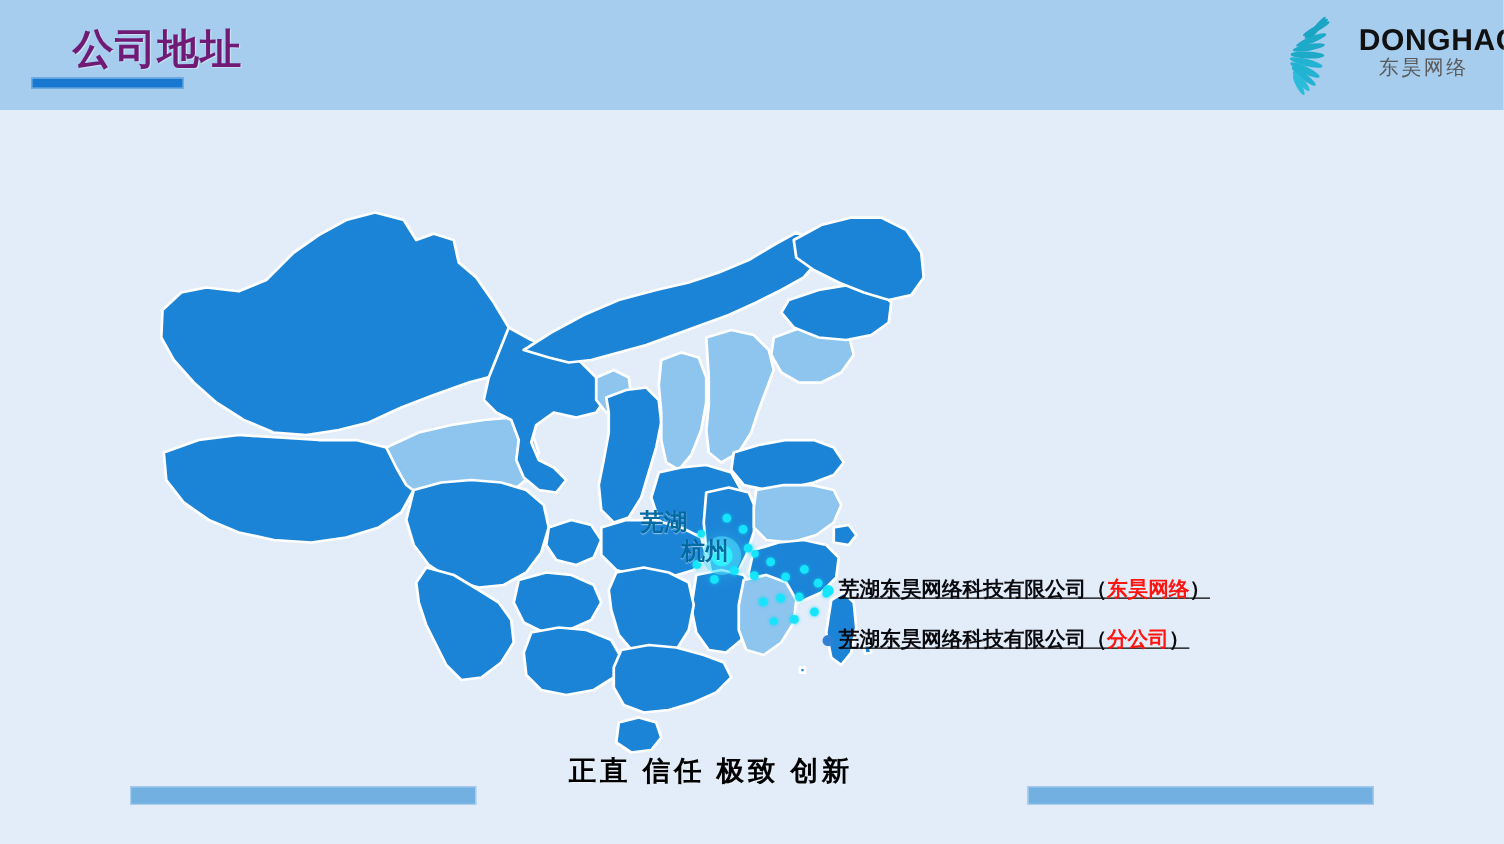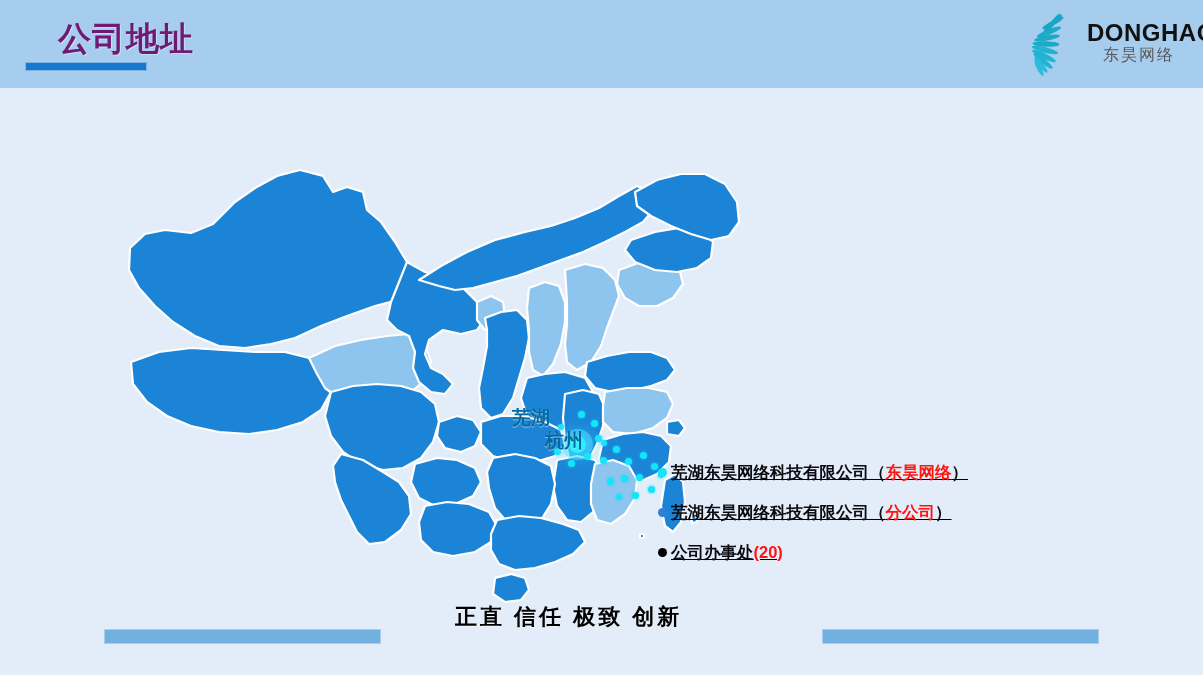--- a/index.html
+++ b/index.html
@@ -230,24 +230,18 @@
     <span>）</span>
   </div>
 
   <div class="legend-row">
     <span class="legend-bullet" style="background:#2f7fd4;"></span>
     <span>芜湖东昊网络科技有限公司（</span>
     <span class="legend-accent">分公司</span>
     <span>）</span>
   </div>
 
-  <div class="legend-row">
-    <span class="legend-bullet" style="background:#000000;"></span>
-    <span>公司办事处</span>
-    <span class="legend-accent">(20)</span>
-    <span></span>
-  </div>
 
 </div>
 
 <div class="foot-bar foot-bar-left"></div>
 <div class="slogan">正直  信任  极致  创新</div>
 <div class="foot-bar foot-bar-right"></div>
 
 </body></html>

